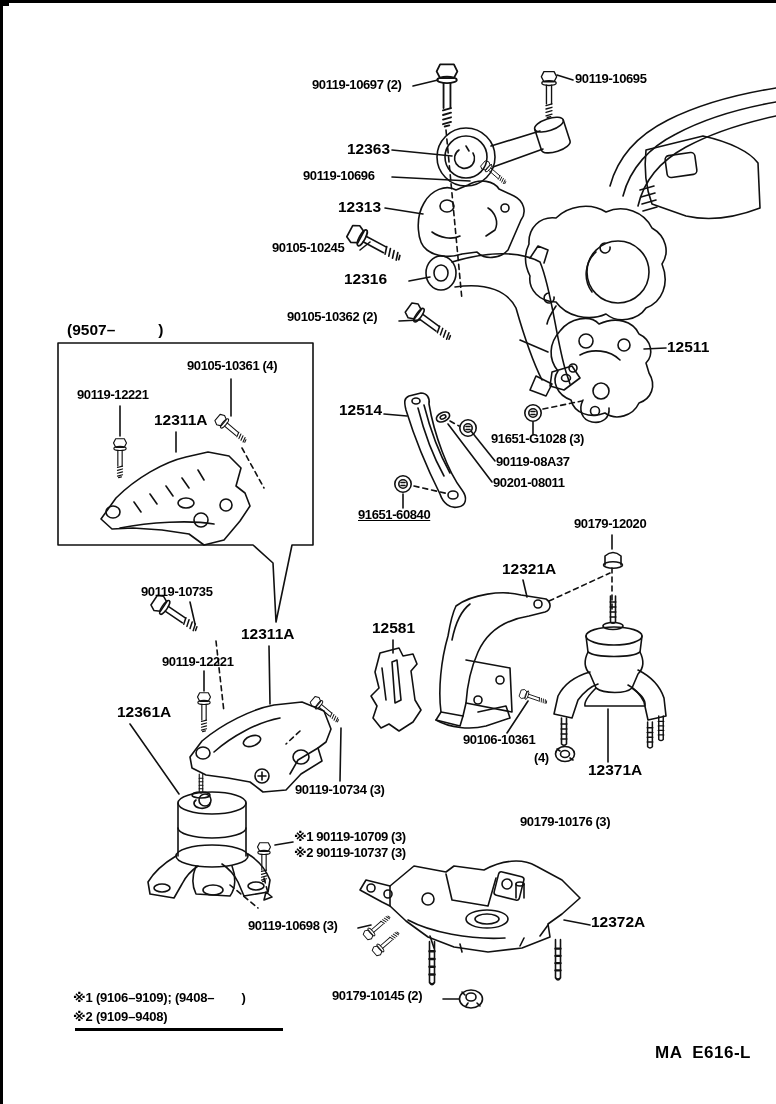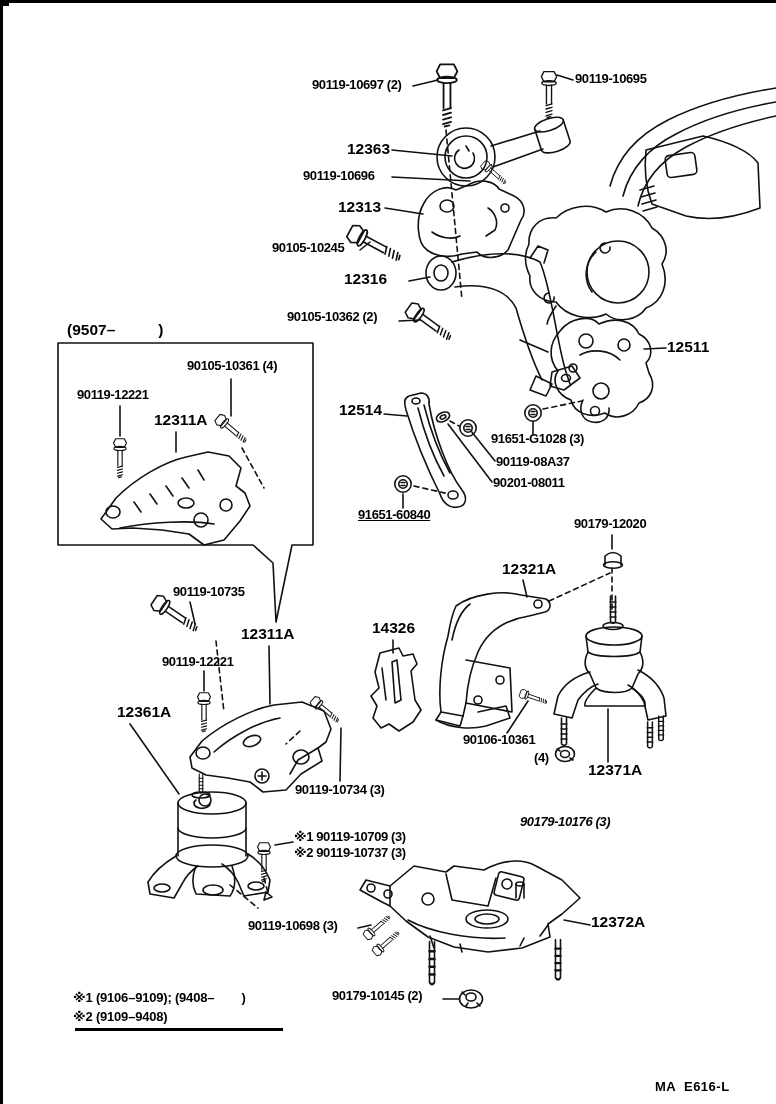--- a/index.html
+++ b/index.html
@@ -7,21 +7,21 @@
          font-family:"Liberation Sans","DejaVu Sans",sans-serif;color:#000;}
   .art{position:absolute;left:0;top:0;}
   .art path,.art circle,.art ellipse,.art polygon,.art rect,.art line,.art polyline,.art use,.art g{
      fill:none;stroke:#111;stroke-width:1.6;stroke-linecap:round;stroke-linejoin:round;}
   .leader{stroke-width:1.3;}
   .dash{stroke-width:1.3;stroke-dasharray:5 4;}
   .fillb{fill:#111;stroke:none;}
   .lbl{position:absolute;font-weight:bold;font-size:13px;letter-spacing:-0.4px;white-space:pre;line-height:1.05;}
   .lbl-lg{font-size:15.5px;letter-spacing:0;}
   .note{font-size:13px;letter-spacing:-0.2px;}
-  .footer{font-size:13px;letter-spacing:0.5px;margin-top:36px;}
+  .footer{font-size:17px;letter-spacing:0.5px;}
   .edge{position:absolute;background:#000;}
   .rule{position:absolute;background:#000;height:2.5px;}
 </style>
 </head>
 <body>
 
 <div class="stage">
 
   <div class="edge" style="left:0;top:0;width:776px;height:2.5px;"></div>
   <div class="edge" style="left:0;top:0;width:2.5px;height:1104px;"></div>
@@ -334,30 +334,30 @@
   <div class="lbl lbl-lg" style="left:154px;top:412px;">12311A</div>
 
   <div class="lbl lbl-lg" style="left:339px;top:402px;">12514</div>
   <div class="lbl" style="left:491px;top:432px;">91651-G1028 (3)</div>
   <div class="lbl" style="left:496px;top:455px;">90119-08A37</div>
   <div class="lbl" style="left:493px;top:476px;">90201-08011</div>
   <div class="lbl" style="left:358px;top:508px;text-decoration:underline;">91651-60840</div>
   <div class="lbl" style="left:574px;top:517px;">90179-12020</div>
   <div class="lbl lbl-lg" style="left:502px;top:561px;text-align:right;">12321A</div>
 
-  <div class="lbl" style="left:141px;top:585px;margin-left:32px;">90119-10735</div>
+  <div class="lbl" style="left:141px;top:585px;">90119-10735</div>
   <div class="lbl lbl-lg" style="left:241px;top:626px;">12311A</div>
-  <div class="lbl lbl-lg" style="left:372px;top:620px;">14326</div>
+  <div class="lbl lbl-lg" style="left:372px;top:620px;">12581</div>
   <div class="lbl" style="left:162px;top:655px;">90119-12221</div>
   <div class="lbl lbl-lg" style="left:117px;top:704px;">12361A</div>
   <div class="lbl" style="left:463px;top:733px;">90106-10361</div>
   <div class="lbl" style="left:534px;top:751px;">(4)</div>
   <div class="lbl lbl-lg" style="left:588px;top:762px;">12371A</div>
   <div class="lbl" style="left:295px;top:783px;">90119-10734 (3)</div>
-  <div class="lbl" style="left:520px;top:815px;font-style:italic;">90179-10176 (3)</div>
+  <div class="lbl" style="left:520px;top:815px;">90179-10176 (3)</div>
   <div class="lbl" style="left:294px;top:830px;">※1 90119-10709 (3)</div>
   <div class="lbl" style="left:294px;top:846px;">※2 90119-10737 (3)</div>
   <div class="lbl" style="left:248px;top:919px;">90119-10698 (3)</div>
   <div class="lbl lbl-lg" style="left:591px;top:914px;">12372A</div>
   <div class="lbl" style="left:332px;top:989px;">90179-10145 (2)</div>
 
   <div class="lbl note" style="left:73px;top:991px;">※1 (9106–9109); (9408–        )</div>
   <div class="lbl note" style="left:73px;top:1010px;">※2 (9109–9408)</div>
   <div class="rule" style="left:75px;top:1028px;width:208px;"></div>
 

